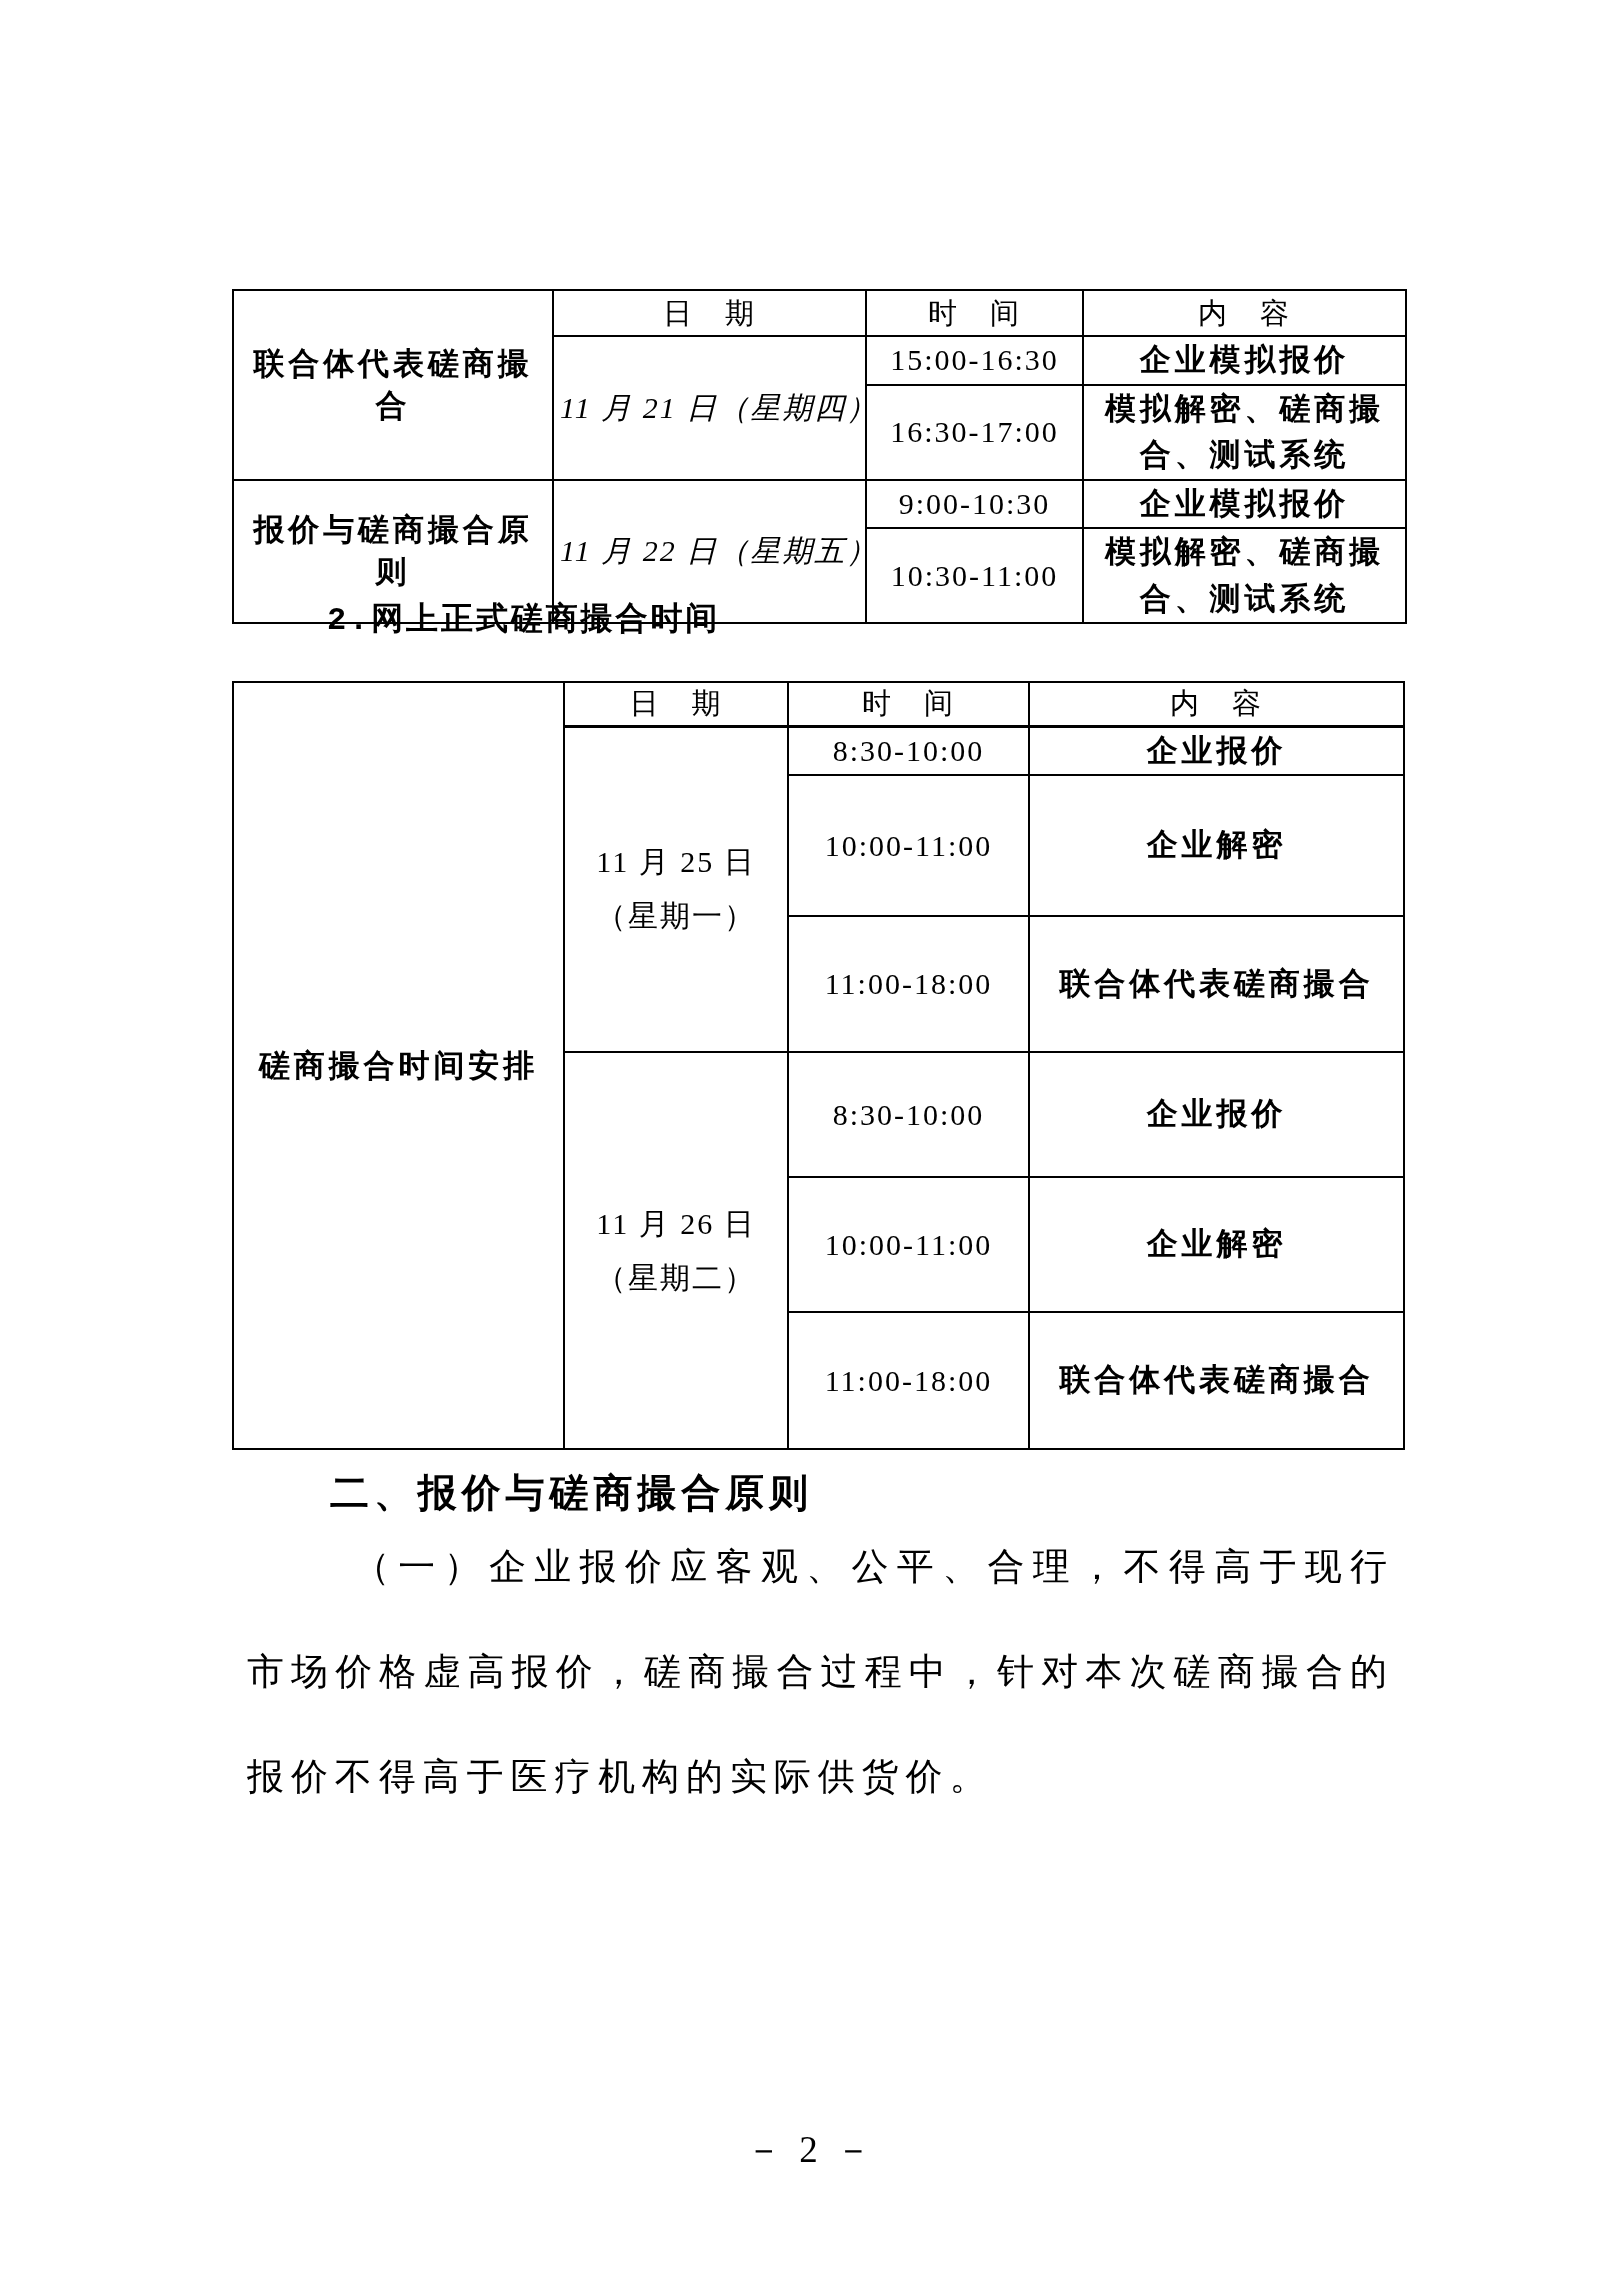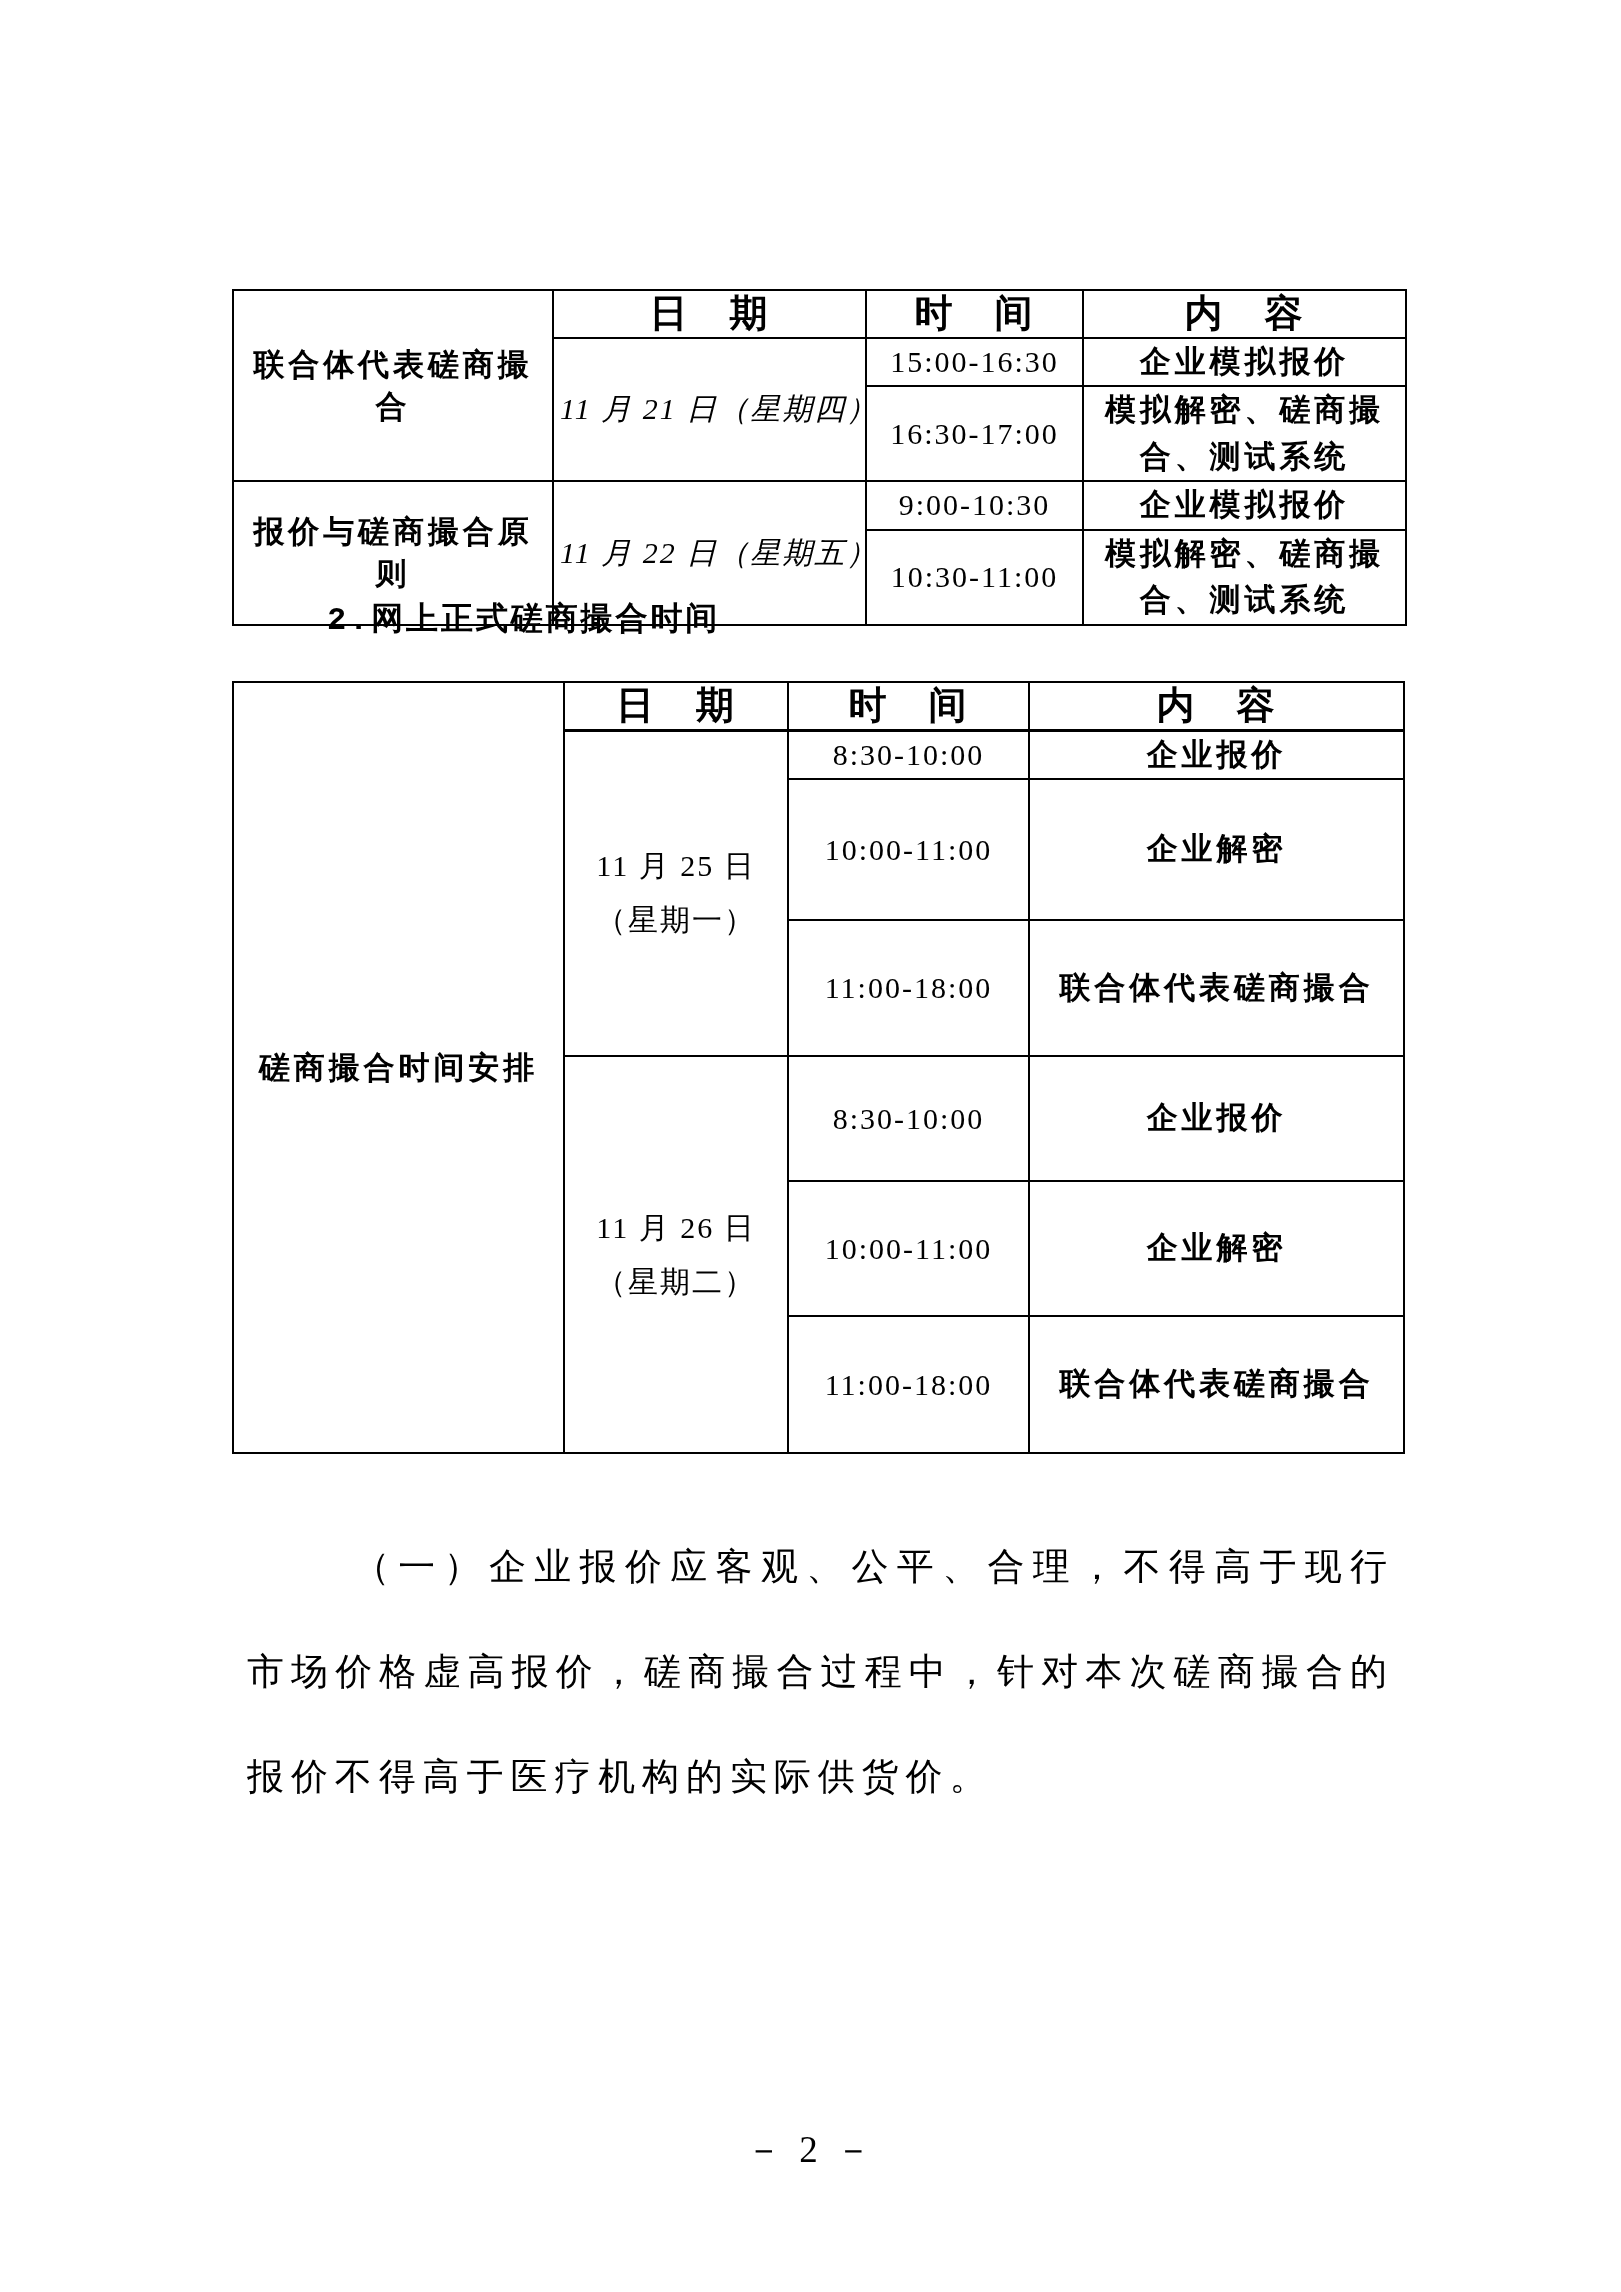--- a/index.html
+++ b/index.html
@@ -27,22 +27,22 @@
     border: 2px solid #000;
     text-align: center;
     vertical-align: middle;
     padding: 0 5.9px;
     overflow: hidden;
   }
   .t1 { left: 232px; top: 289px; width: 1172px; }
   .t2 { left: 232px; top: 681px; width: 1172px; }
 
   .th {
-    font-weight: bold;
-    font-size: 38px;
+    font-weight: normal;
+    font-size: 29px;
     letter-spacing: 2px;
     line-height: 1.2;
     font-family: "Liberation Sans", sans-serif;
   }
   .lbl {
     font-weight: bold;
     font-size: 31px;
     letter-spacing: 3.9px;
     line-height: 1.35;
     padding: 0 5.9px;
@@ -192,20 +192,21 @@
       <td class="time">10:00-11:00</td>
       <td class="cont">企业解密</td>
     </tr>
     <tr style="height:137px">
       <td class="time">11:00-18:00</td>
       <td class="cont">联合体代表磋商撮合</td>
     </tr>
   </tbody>
     </table>
 
+  <div class="h-sec">二、报价与磋商撮合原则</div>
 
   <div class="body-text">
     <p>（一）企业报价应客观、公平、合理，不得高于现行市场价格虚高报价，磋商撮合过程中，针对本次磋商撮合的报价不得高于医疗机构的实际供货价。</p>
   </div>
 
   <div class="footer-page">－ 2 －</div>
 
 </div>
 
 

